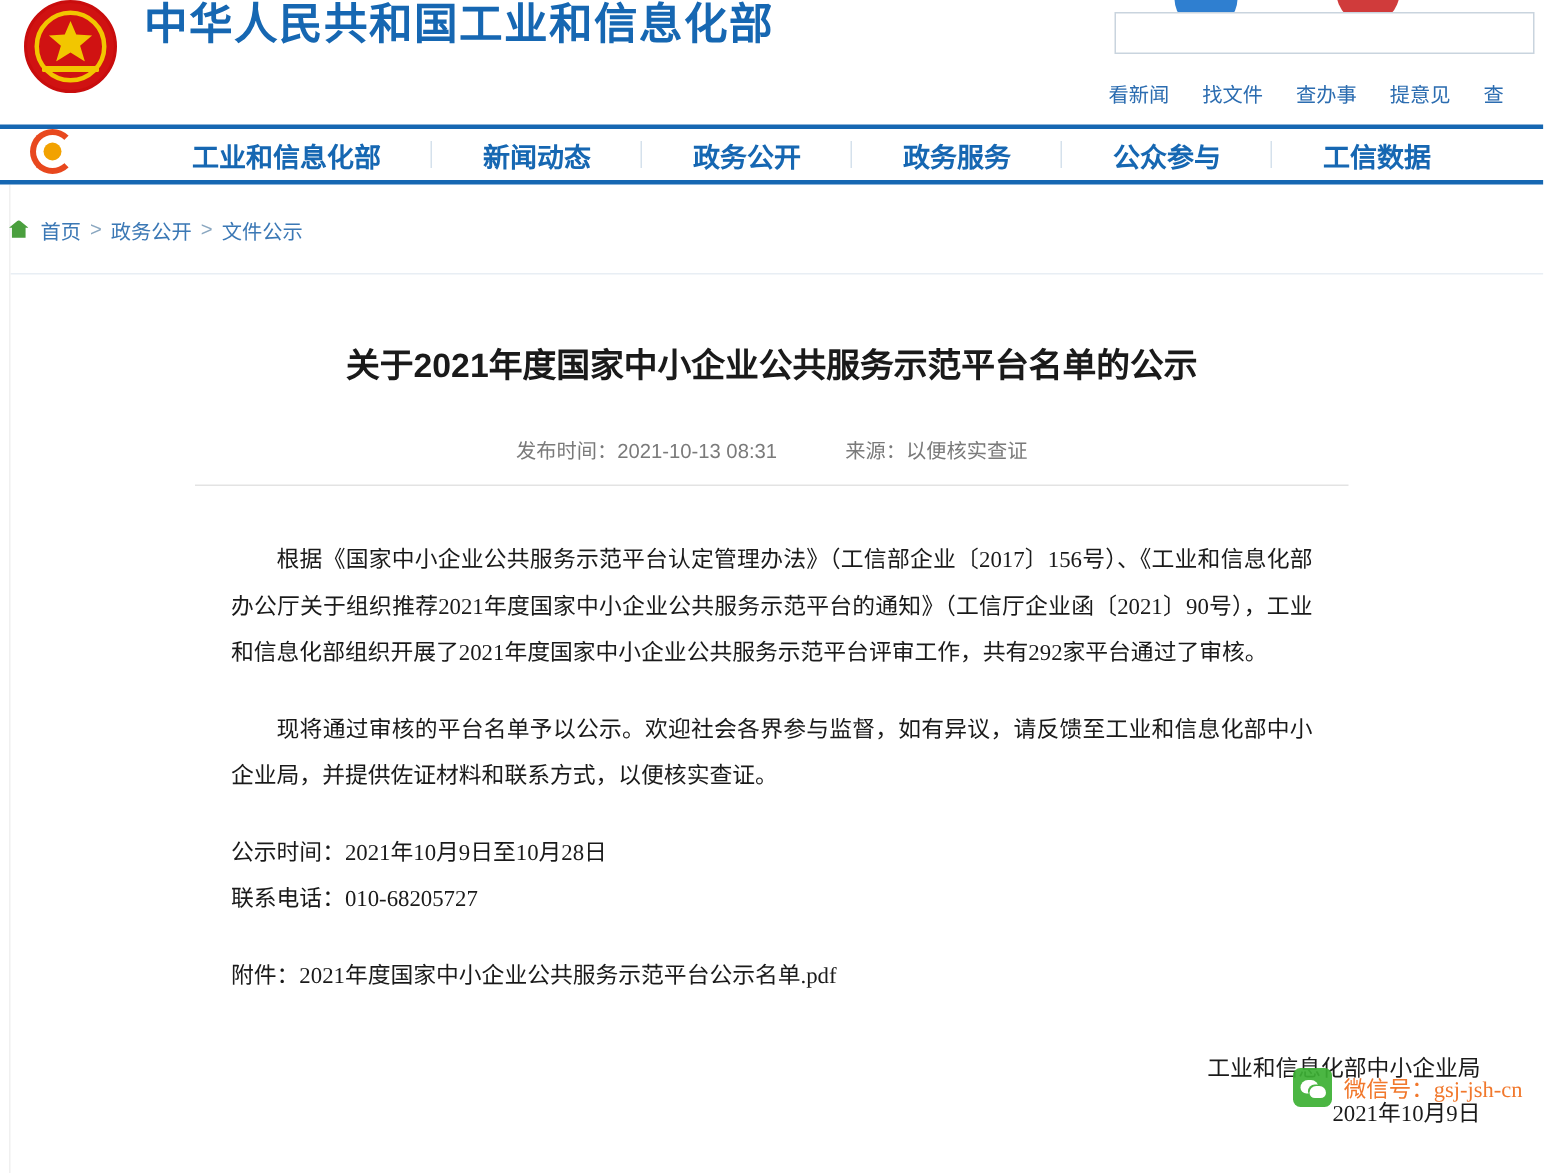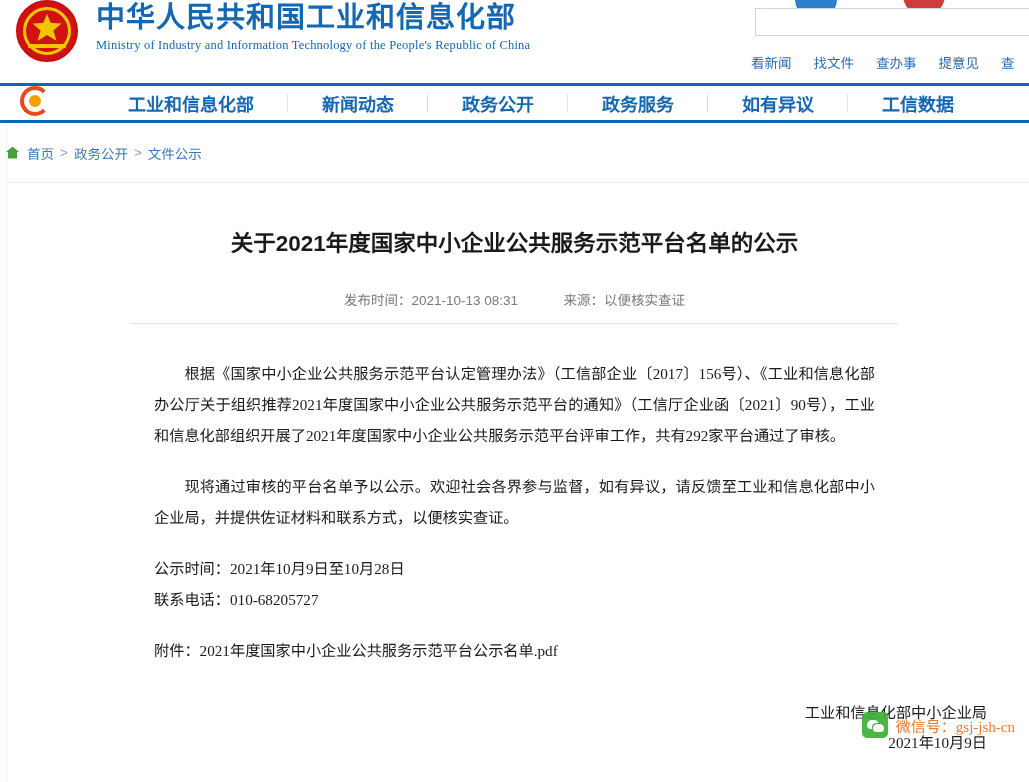--- a/index.html
+++ b/index.html
@@ -79,21 +79,21 @@
     color: #1667b2;
     font-size: 12.5px;
     letter-spacing: 0.2px;
     line-height: 18px;
     margin-top: 2px;
     white-space: nowrap;
     font-family: "Liberation Serif", "DejaVu Serif", serif;
   }
   .header-right {
     position: absolute;
-    right: 4px; top: 0;
+    right: 16px; top: 0;
     width: 290px;
     height: 83px;
   }
   .search-box {
     position: absolute;
     left: 20px; top: 8px;
     width: 280px; height: 28px;
     border: 1px solid #c9d4de;
     background: #fff;
   }
@@ -292,21 +292,20 @@
 
   <div class="header">
     <div class="emblem">
       <div class="circle"></div>
       <div class="gear"></div>
       <div class="inner"></div>
       <div class="bar"></div>
     </div>
     <div class="title-block">
       <div class="title-cn">中华人民共和国工业和信息化部</div>
-      <div class="title-en">Ministry of Industry and Information Technology of the People's Republic of China</div>
     </div>
     <div class="header-right">
       <div class="blue-blob blob1"></div>
       <div class="blue-blob blob2"></div>
       <div class="search-box"></div>
       <div class="top-links">
         <a href="#">看新闻</a>
         <a href="#">找文件</a>
         <a href="#">查办事</a>
         <a href="#">提意见</a>
@@ -318,21 +317,21 @@
   <div class="nav">
     <div class="nav-logo">
       <div class="ring"></div>
       <div class="dot"></div>
     </div>
     <div class="nav-items">
       <div class="nav-item">工业和信息化部</div>
       <div class="nav-item">新闻动态</div>
       <div class="nav-item">政务公开</div>
       <div class="nav-item">政务服务</div>
-      <div class="nav-item">如有异议</div>
+      <div class="nav-item">公众参与</div>
       <div class="nav-item">工信数据</div>
     </div>
   </div>
 
   <div class="crumb-wrap">
     <span class="home-icon"></span>
     <a href="#">首页</a>
     <span class="crumb-sep">&gt;</span>
     <a href="#">政务公开</a>
     <span class="crumb-sep">&gt;</span>

